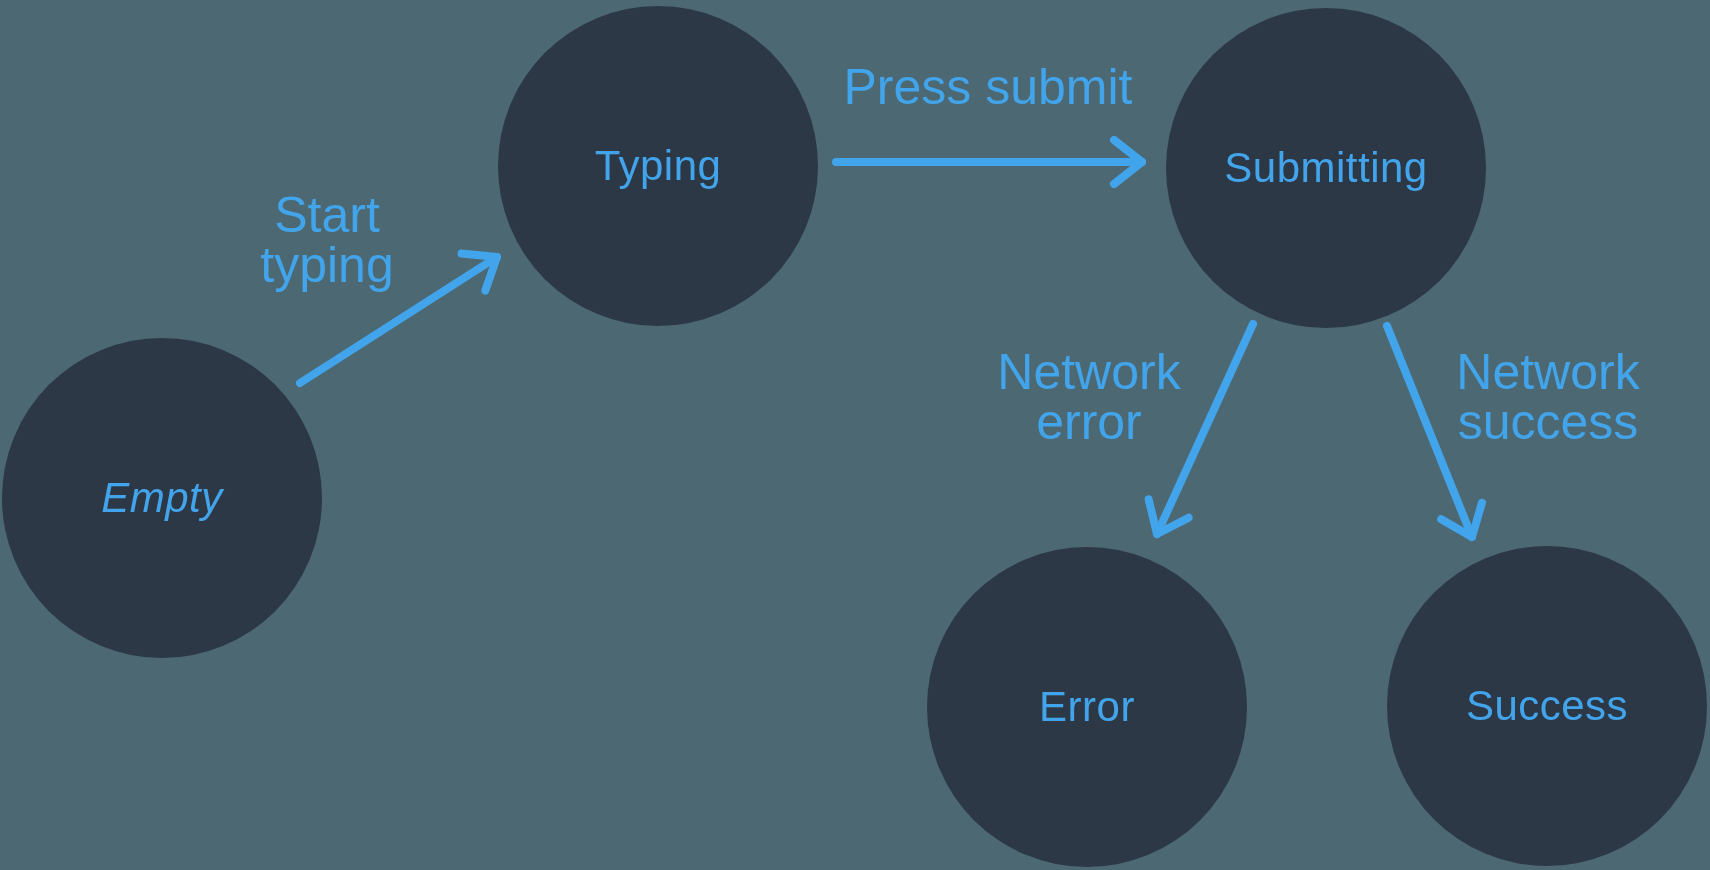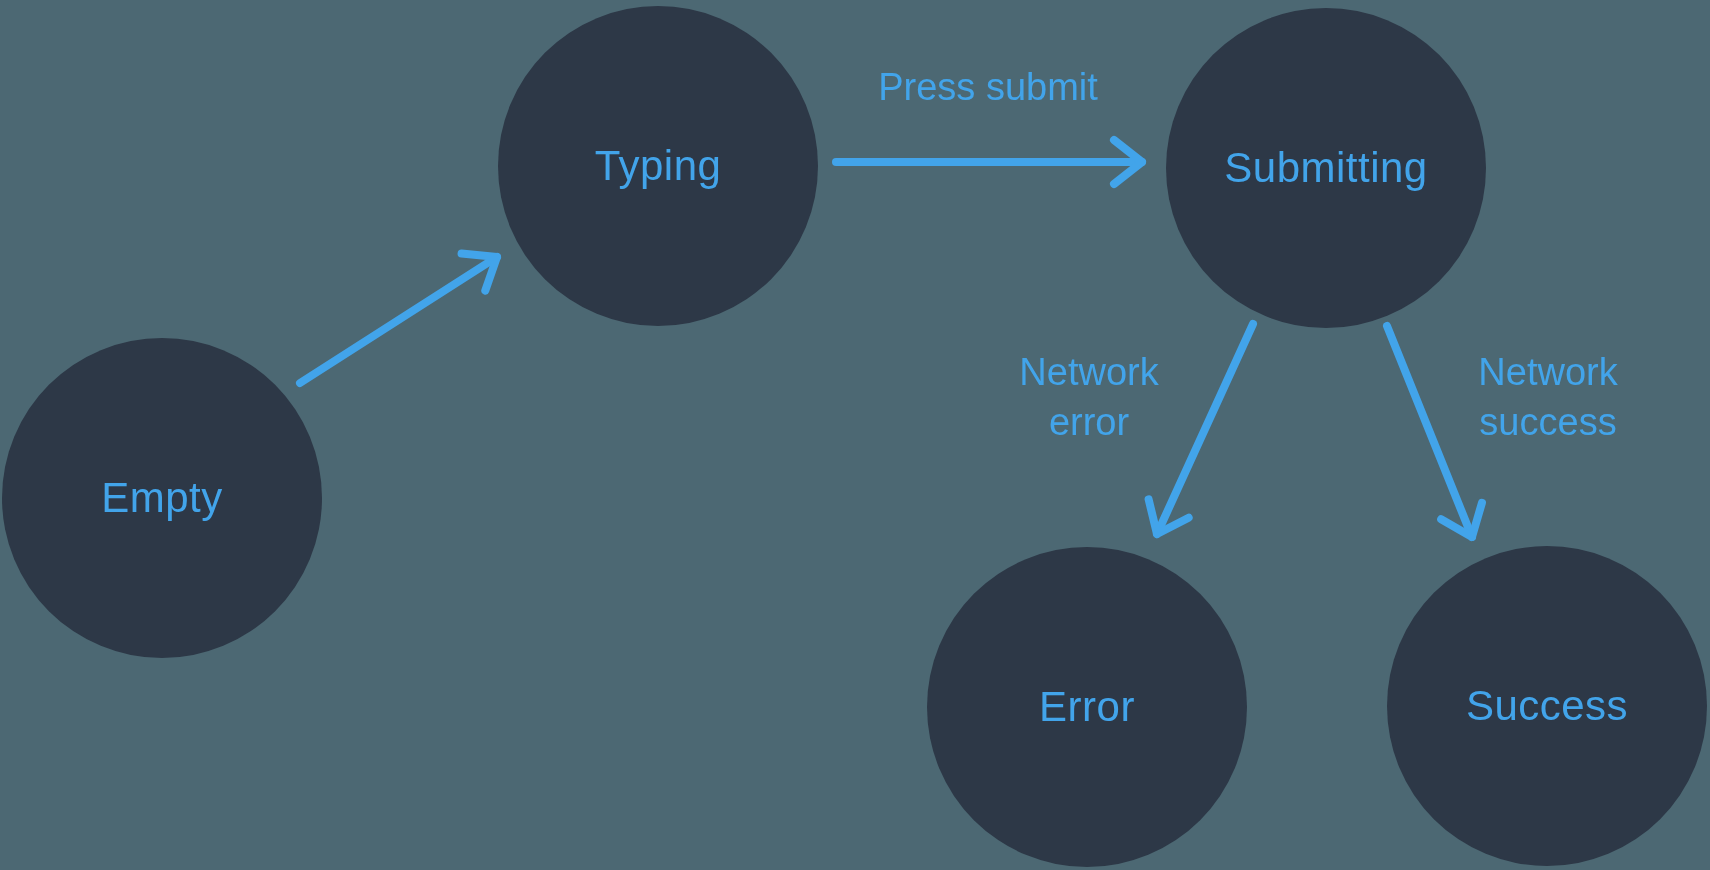--- a/index.html
+++ b/index.html
@@ -29,21 +29,21 @@
     color: var(--accent, #42a4ea);
     font-size: 42px;
     font-weight: 500;
     letter-spacing: 0.5px;
     white-space: nowrap;
   }
   .edge-label {
     position: absolute;
     transform: translateX(-50%);
     color: var(--accent, #42a4ea);
-    font-size: 38px;
+    font-size: 50px;
     font-weight: 500;
     line-height: 50px;
     text-align: center;
     white-space: nowrap;
   }
   .edge-label span { display: block; }
   svg.arrows {
     position: absolute;
     left: 0;
     top: 0;
@@ -67,40 +67,44 @@
       <marker id="chevron" markerUnits="userSpaceOnUse" markerWidth="80" markerHeight="80" refX="58" refY="32" orient="auto">
         <path d="M30,10 L58,32 L30,54" fill="none" stroke="#42a4ea" stroke-width="8" stroke-linecap="round" stroke-linejoin="round"></path>
       </marker>
     </defs>
     <line x1="300" y1="383" x2="497" y2="257" marker-end="url(#chevron)"></line>
     <line x1="836" y1="162" x2="1142" y2="162" marker-end="url(#chevron)"></line>
     <line x1="1253" y1="324" x2="1157" y2="534" marker-end="url(#chevron)"></line>
     <line x1="1387" y1="326" x2="1472" y2="537" marker-end="url(#chevron)"></line>
   </svg>
 
-  <div class="state-node" style="left:2px; top:338px;">
+  <div class="state-node" style="left:2px; top:338px;font-style:italic;">
     <span class="state-label">Empty</span>
   </div>
 
   <div class="state-node" style="left:498px; top:6px;">
     <span class="state-label">Typing</span>
   </div>
 
   <div class="state-node" style="left:1166px; top:8px;">
     <span class="state-label">Submitting</span>
   </div>
 
   <div class="state-node" style="left:927px; top:547px;">
     <span class="state-label">Error</span>
   </div>
 
   <div class="state-node" style="left:1387px; top:546px;">
     <span class="state-label">Success</span>
   </div>
 
+  <div class="edge-label" style="left:327px; top:190px;">
+    <span>Start</span>
+    <span>typing</span>
+  </div>
 
   <div class="edge-label" style="left:988px; top:62px;">
     <span>Press submit</span>
   </div>
 
   <div class="edge-label" style="left:1089px; top:347px;">
     <span>Network</span>
     <span>error</span>
   </div>
 

